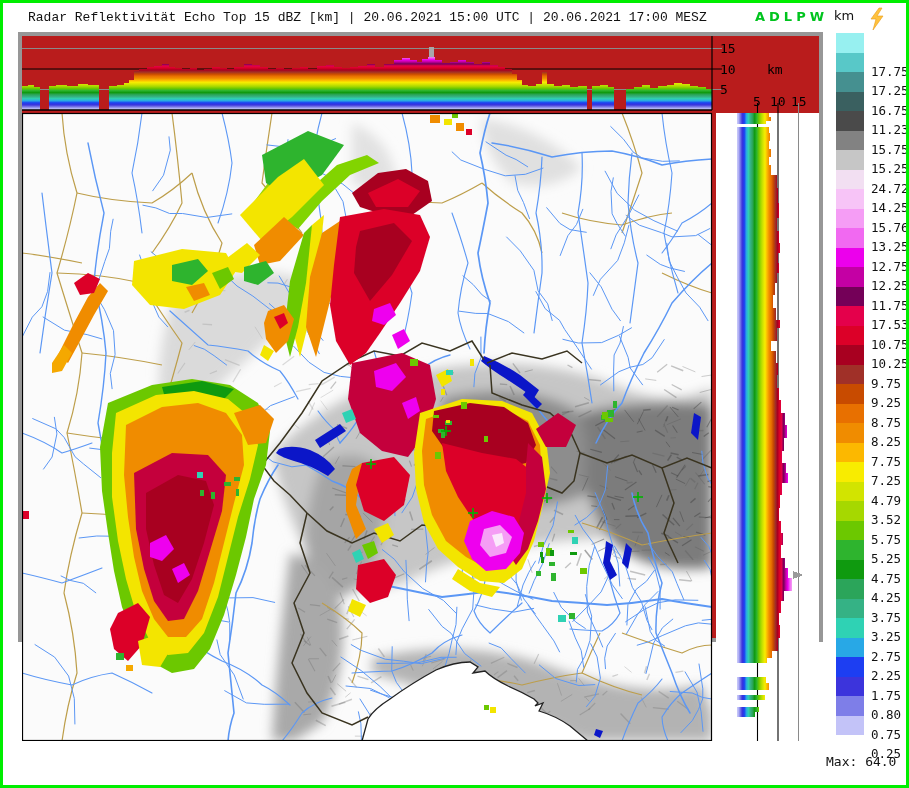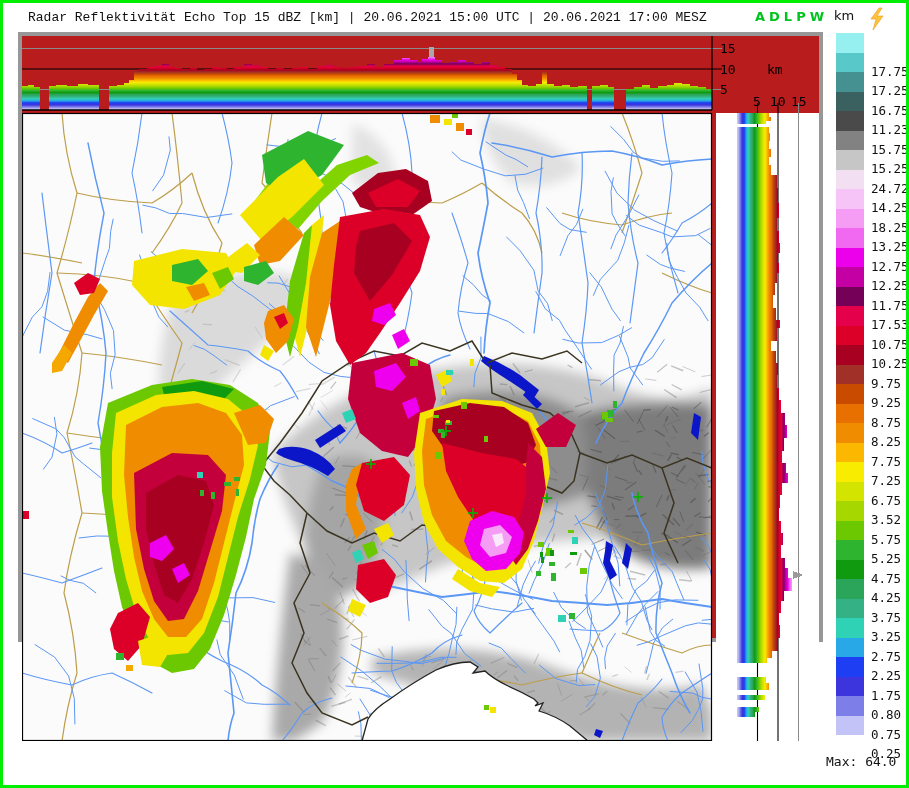--- a/index.html
+++ b/index.html
@@ -1033,21 +1033,21 @@
       <div class="legend-row">
         <div class="legend-swatch" style="background: rgb(198, 198, 198);"></div>
         <div class="legend-label">24.72</div>
       </div>
       <div class="legend-row">
         <div class="legend-swatch" style="background: rgb(242, 223, 242);"></div>
         <div class="legend-label">14.25</div>
       </div>
       <div class="legend-row">
         <div class="legend-swatch" style="background: rgb(247, 196, 247);"></div>
-        <div class="legend-label">18.25</div>
+        <div class="legend-label">15.76</div>
       </div>
       <div class="legend-row">
         <div class="legend-swatch" style="background: rgb(245, 157, 245);"></div>
         <div class="legend-label">13.25</div>
       </div>
       <div class="legend-row">
         <div class="legend-swatch" style="background: rgb(241, 105, 241);"></div>
         <div class="legend-label">12.75</div>
       </div>
       <div class="legend-row">
@@ -1089,21 +1089,21 @@
       <div class="legend-row">
         <div class="legend-swatch" style="background: rgb(240, 140, 0);"></div>
         <div class="legend-label">7.75</div>
       </div>
       <div class="legend-row">
         <div class="legend-swatch" style="background: rgb(252, 184, 0);"></div>
         <div class="legend-label">7.25</div>
       </div>
       <div class="legend-row">
         <div class="legend-swatch" style="background: rgb(248, 236, 0);"></div>
-        <div class="legend-label">6.75</div>
+        <div class="legend-label">4.79</div>
       </div>
       <div class="legend-row">
         <div class="legend-swatch" style="background: rgb(210, 228, 0);"></div>
         <div class="legend-label">3.52</div>
       </div>
       <div class="legend-row">
         <div class="legend-swatch" style="background: rgb(166, 216, 0);"></div>
         <div class="legend-label">5.75</div>
       </div>
       <div class="legend-row">

